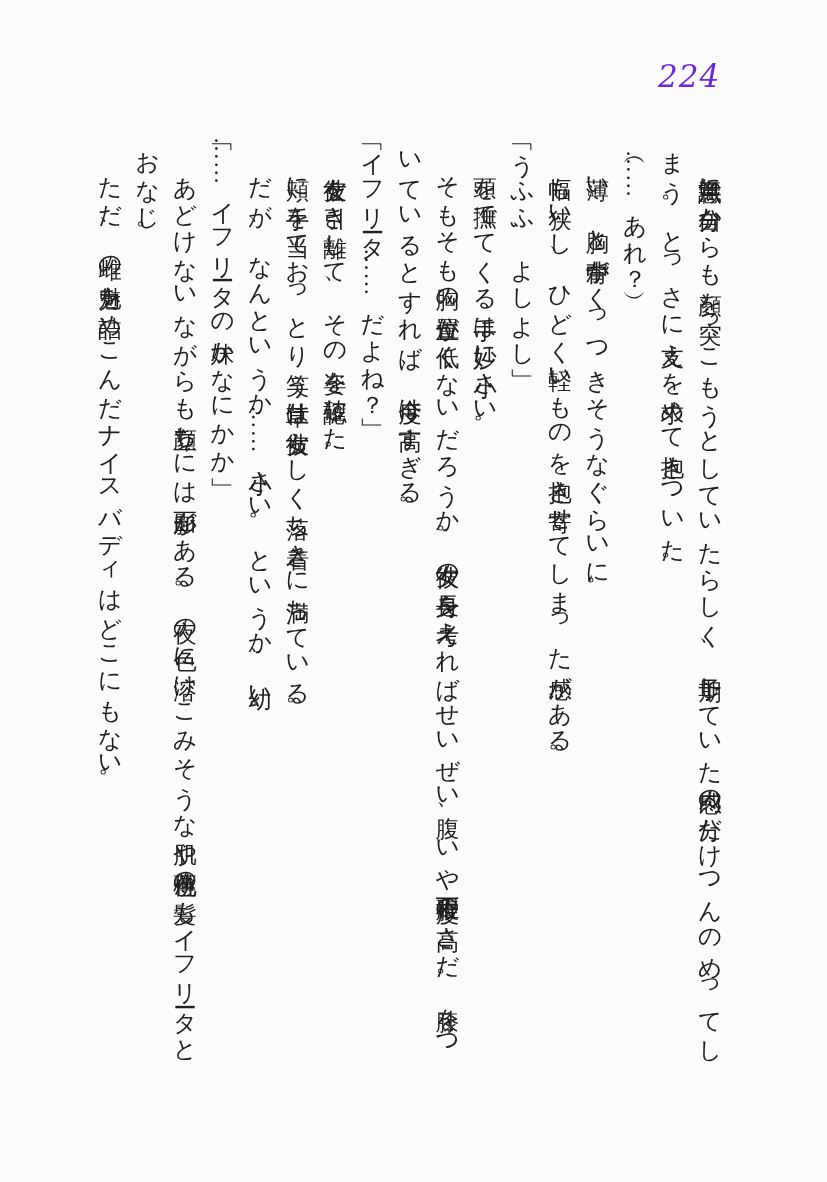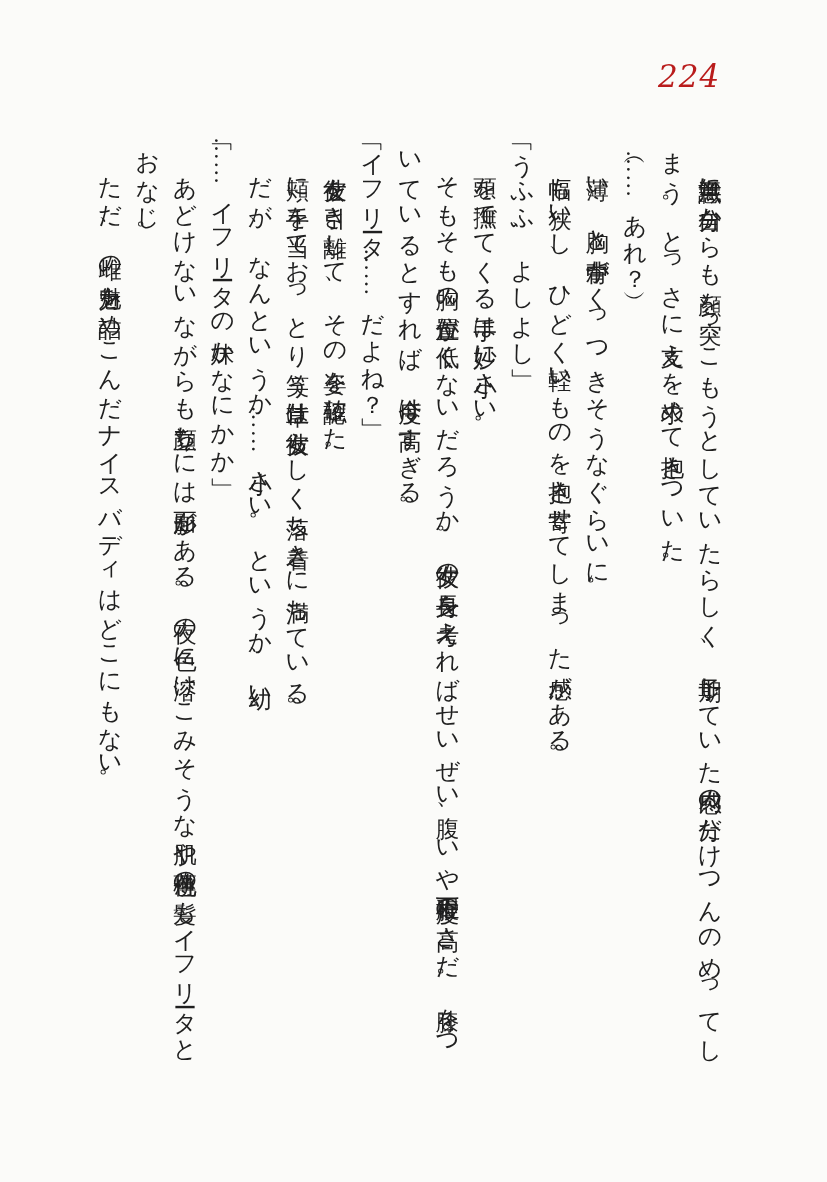--- a/index.html
+++ b/index.html
@@ -20,21 +20,21 @@
   }
   .page-number {
     position: absolute;
     top: 61px;
     left: 658px;
     font-family: "DejaVu Serif", "Liberation Serif", serif;
     font-style: italic;
     font-size: 31px;
     line-height: 1;
     letter-spacing: 1px;
-    color: #b91c1c;
+    color: #6d28d9;
   }
   .text-block {
     position: absolute;
     top: 136px;
     right: 99px;
     height: 926px;
     writing-mode: vertical-rl;
     text-orientation: mixed;
     font-size: 23.5px;
     letter-spacing: 0.8px;

